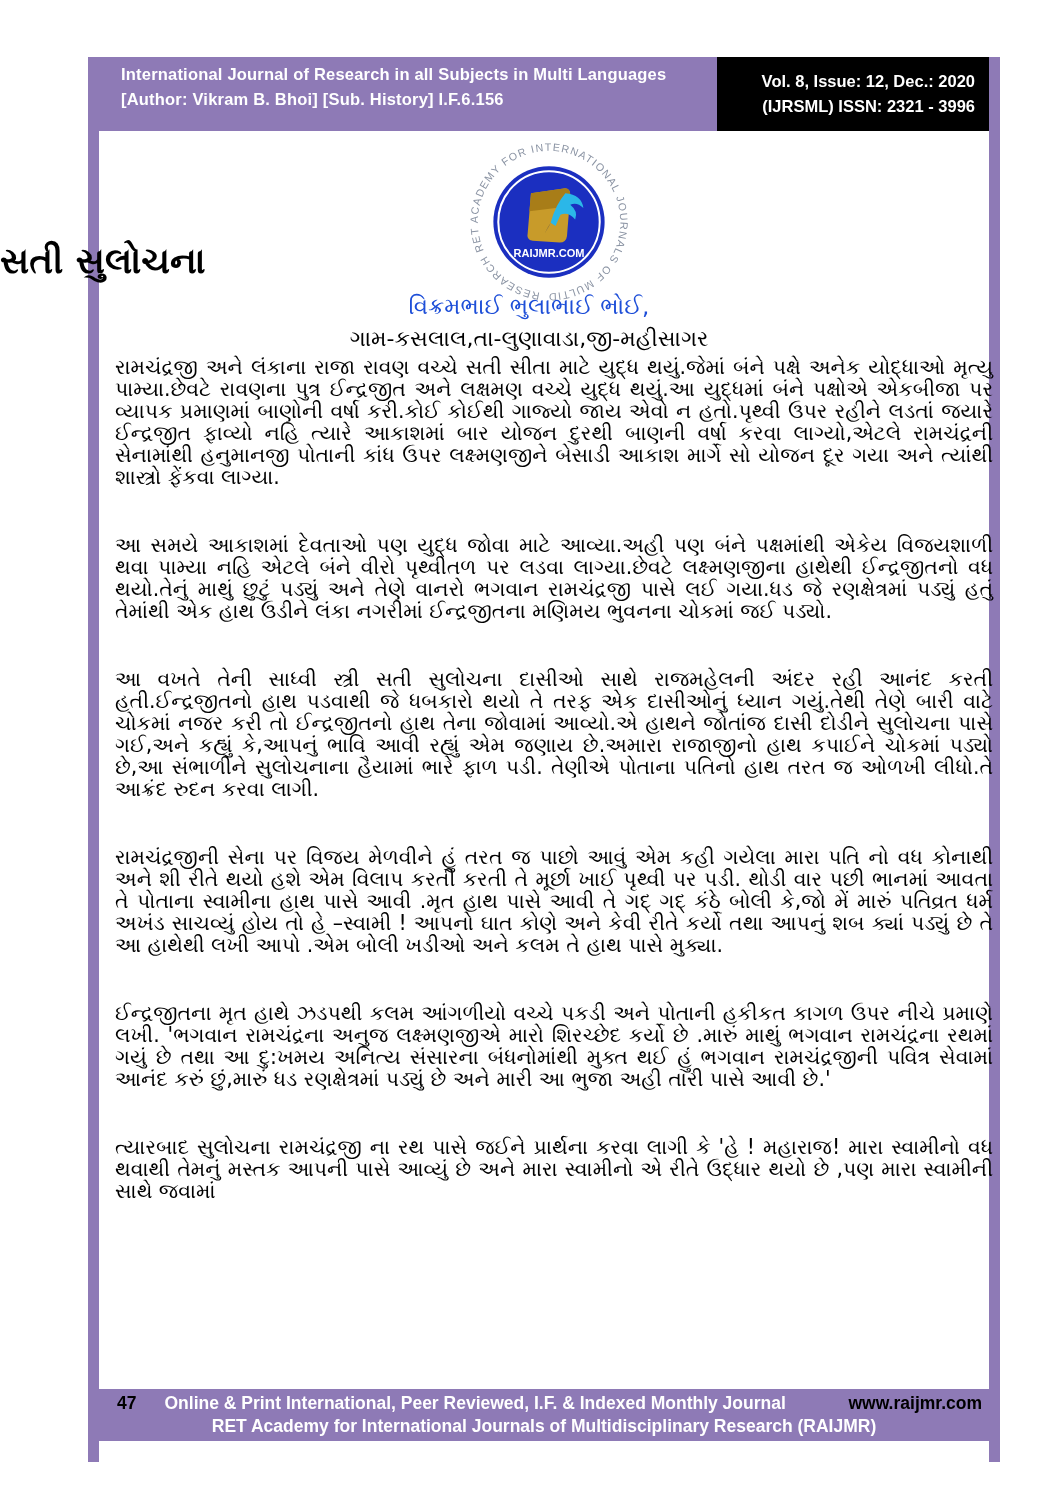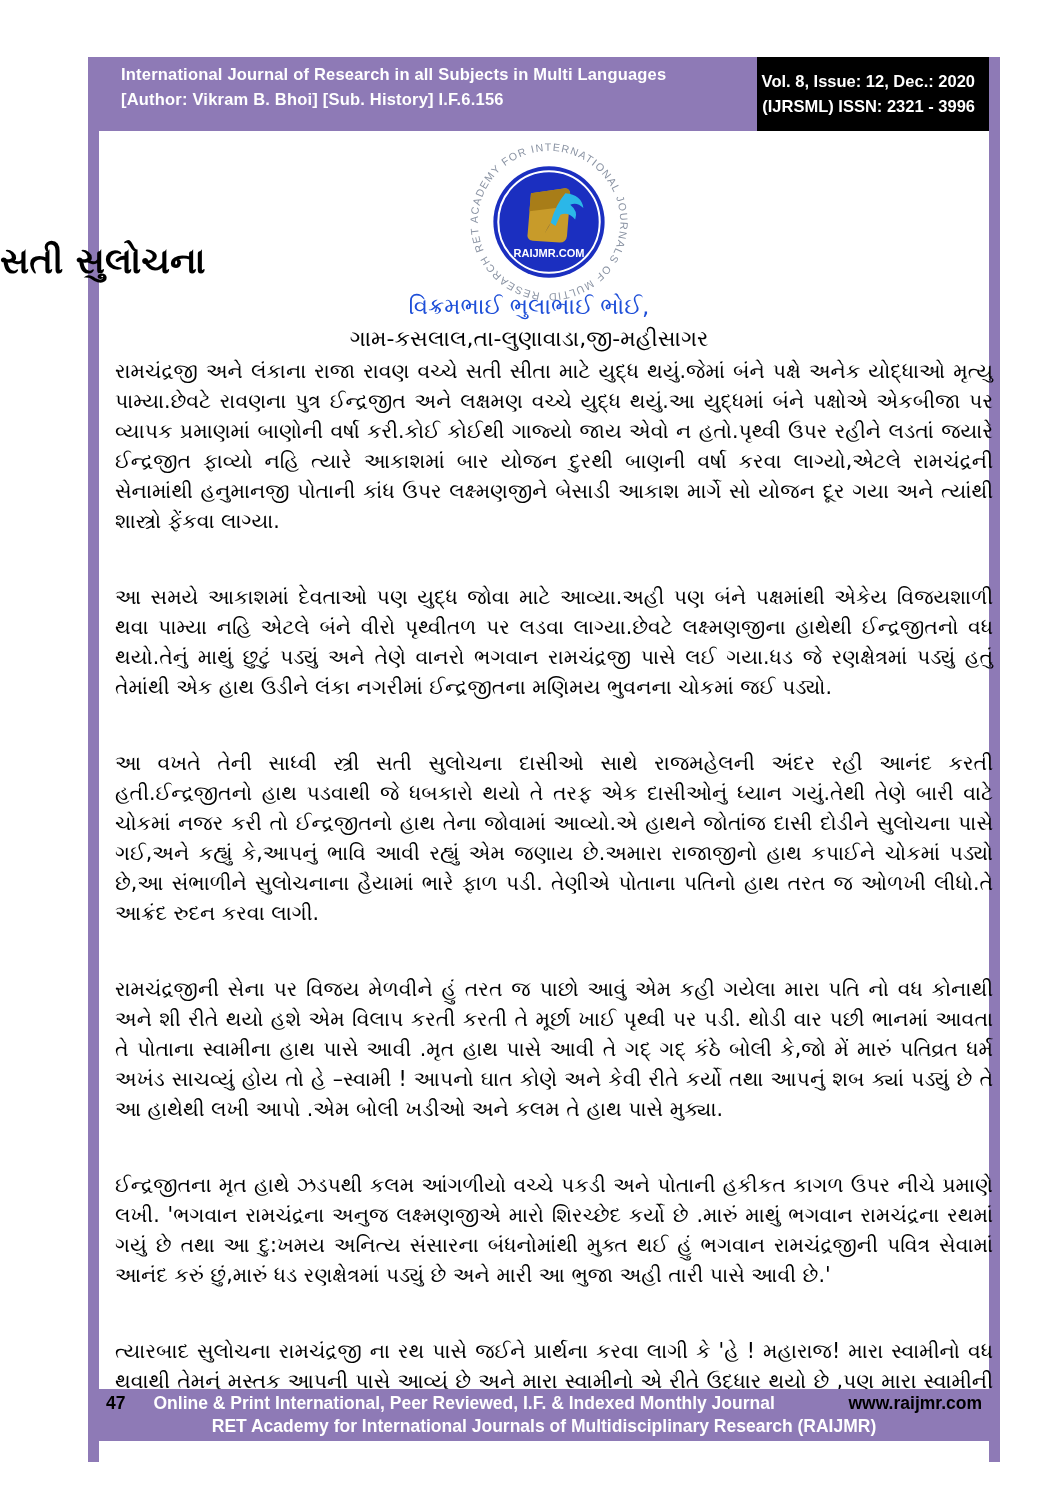--- a/index.html
+++ b/index.html
@@ -7,44 +7,44 @@
   .page { position:relative; width:1058px; height:1497px; background:#ffffff; overflow:hidden; }
 
   .side-strip { position:absolute; top:57px; width:11px; height:1405px; background:#8e7ab6; }
   .side-strip.left { left:88px; }
   .side-strip.right { left:989px; }
 
   .header-band { position:absolute; left:99px; top:57px; width:890px; height:74px; display:flex; }
   .header-left { flex:1; background:#8e7ab6; color:#ffffff; padding:10px 0 24px 22px;
                  display:flex; flex-direction:column; justify-content:center; gap:6px; }
   .header-left .h-line { font-size:16.5px; font-weight:bold; letter-spacing:0.2px; }
-  .header-right { width:232px; background:#000000; color:#ffffff; padding:10px 14px 10px 0;
+  .header-right { width:272px; background:#000000; color:#ffffff; padding:10px 14px 10px 0;
                   display:flex; flex-direction:column; justify-content:center; gap:6px; text-align:right; }
   .header-right .h-line { font-size:16.5px; font-weight:bold; }
 
   .logo-wrap { position:absolute; left:459px; top:136px; width:180px; height:172px; }
 
   .article-title { position:absolute; left:0; top:240px; width:100%; text-align:left;
                    font-family:"DejaVu Sans", sans-serif; font-weight:bold; font-size:36px; color:#000; }
   .article-author { position:absolute; left:0; top:293px; width:100%; text-align:center;
                     font-family:"DejaVu Sans", sans-serif; font-size:23px; color:#1d4ed8; }
   .article-address { position:absolute; left:0; top:326px; width:100%; text-align:center;
                      font-family:"DejaVu Sans", sans-serif; font-size:22px; color:#000; }
 
   .body-text { position:absolute; left:115px; top:356px; width:878px;
-               font-family:"DejaVu Sans", sans-serif; font-size:20.5px; line-height:30px;
+               font-family:"DejaVu Sans", sans-serif; font-size:20.5px; line-height:22px;
                color:#000; text-align:justify; }
   .body-text p { margin-bottom:46px; }
   .body-text p:last-child { margin-bottom:0; }
 
   .footer-band { position:absolute; left:88px; top:1389px; width:912px; height:52px;
                  background:#8e7ab6; color:#ffffff; font-weight:bold;
                  display:flex; flex-direction:column; justify-content:center; gap:2px; padding:4px 14px; }
   .footer-row1 { display:flex; align-items:center; font-size:17.5px; }
-  .footer-page { color:#000000; margin-left:4px; margin-right:28px; }
+  .footer-page { color:#000000; margin-left:15px; margin-right:28px; }
   .footer-line1 { flex:1; text-align:left; }
   .footer-site { color:#000000; margin-right:4px; }
   .footer-row2 { text-align:center; font-size:17.5px; }
 </style>
 </head>
 <body>
 
 <div class="page">
 
   <div class="side-strip left"></div>

